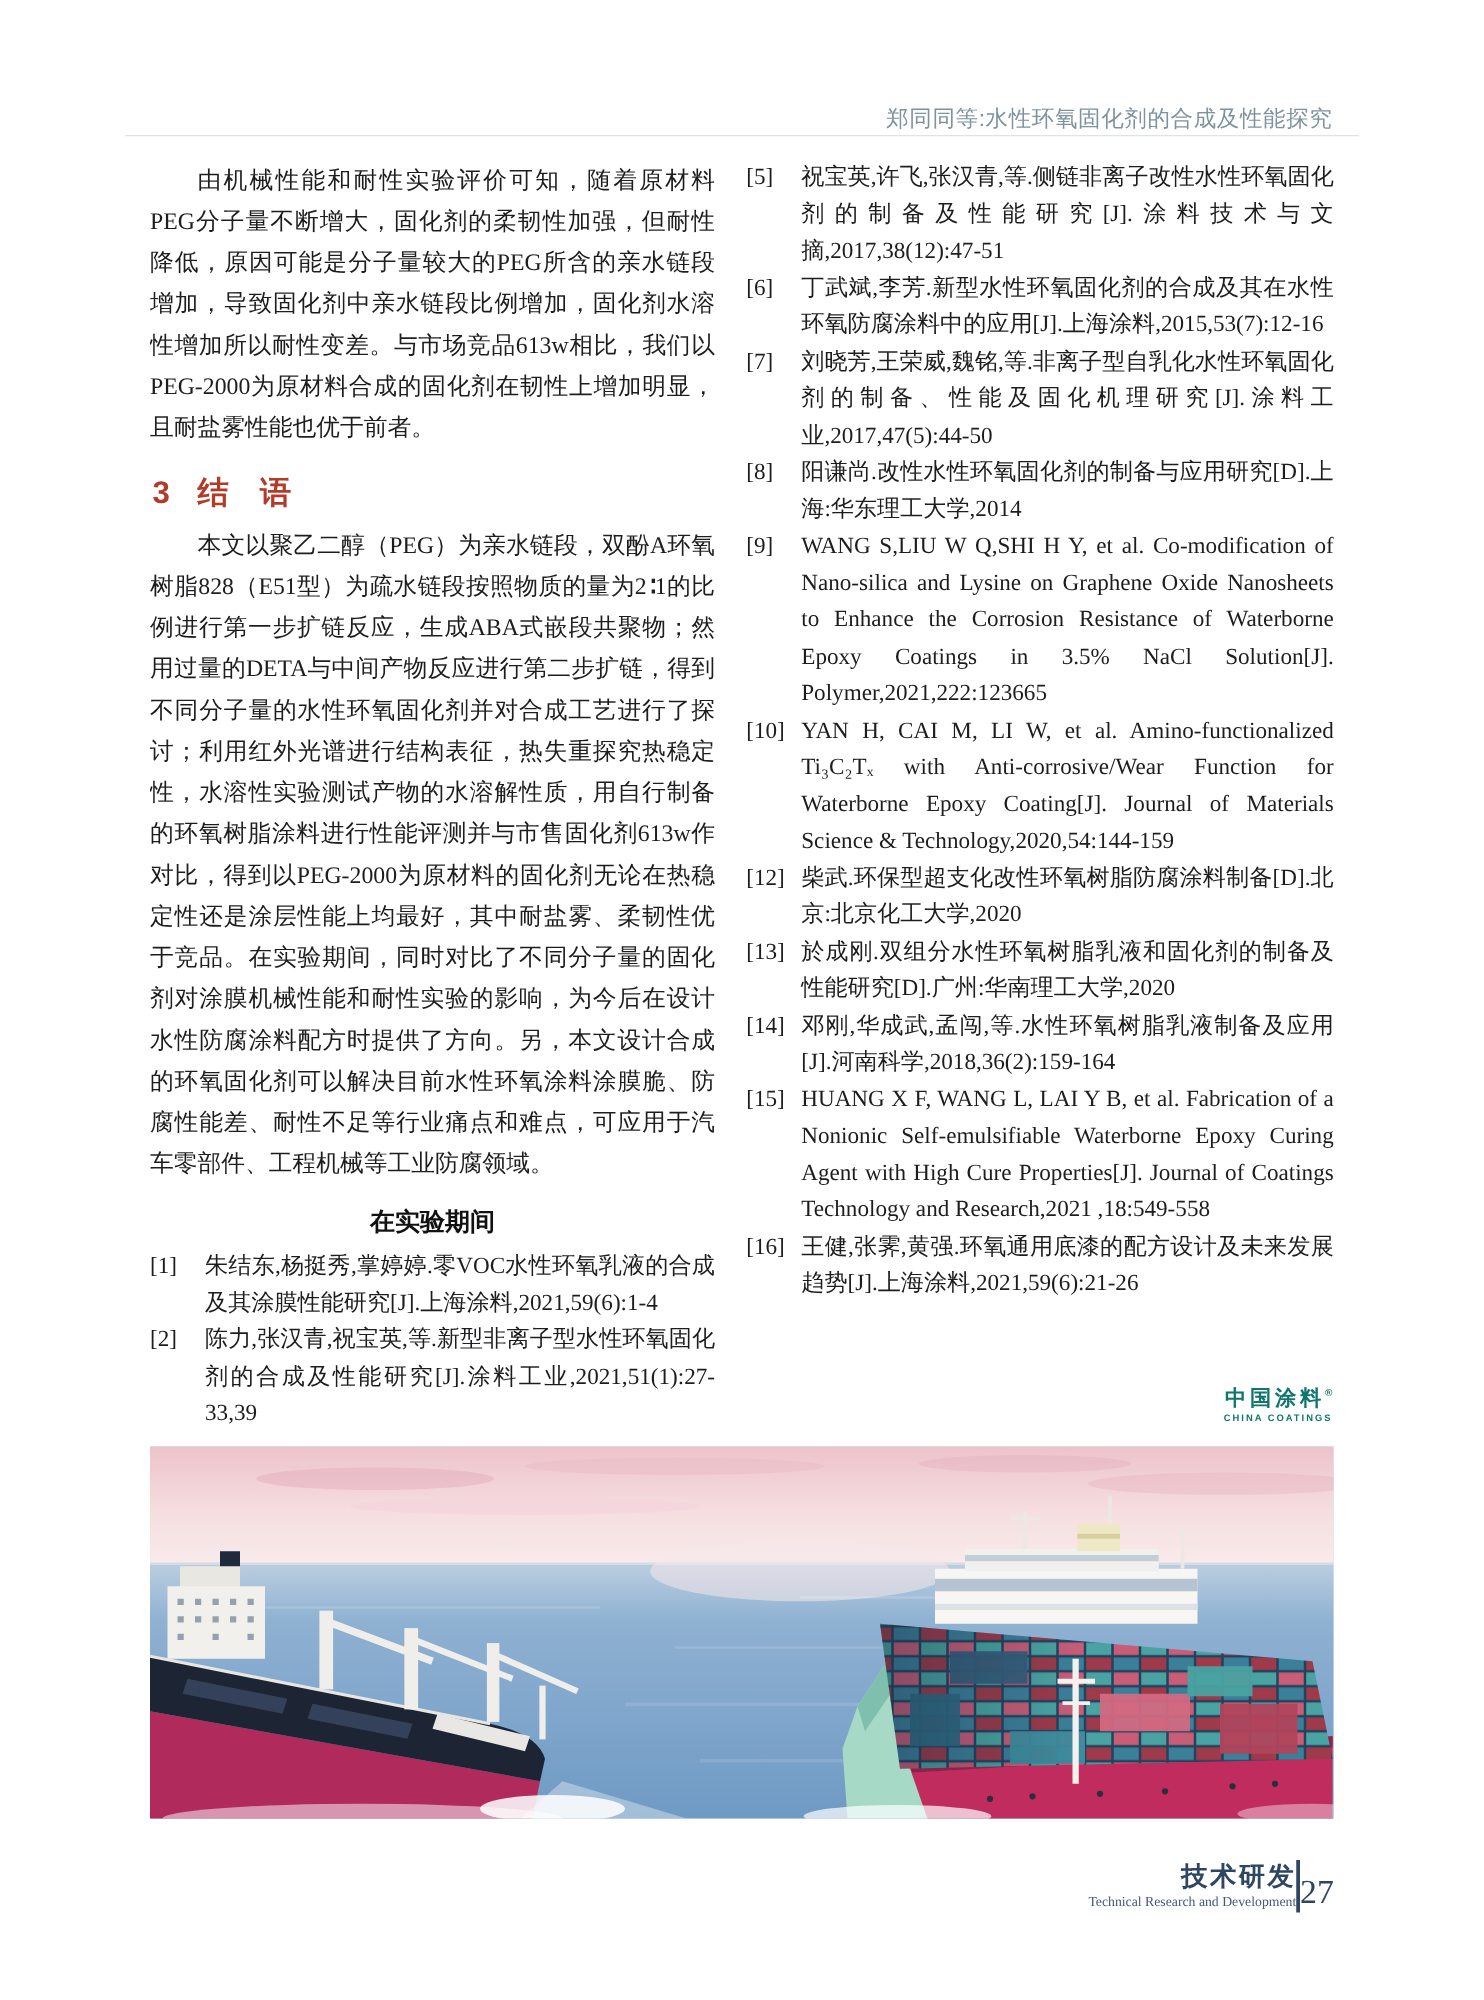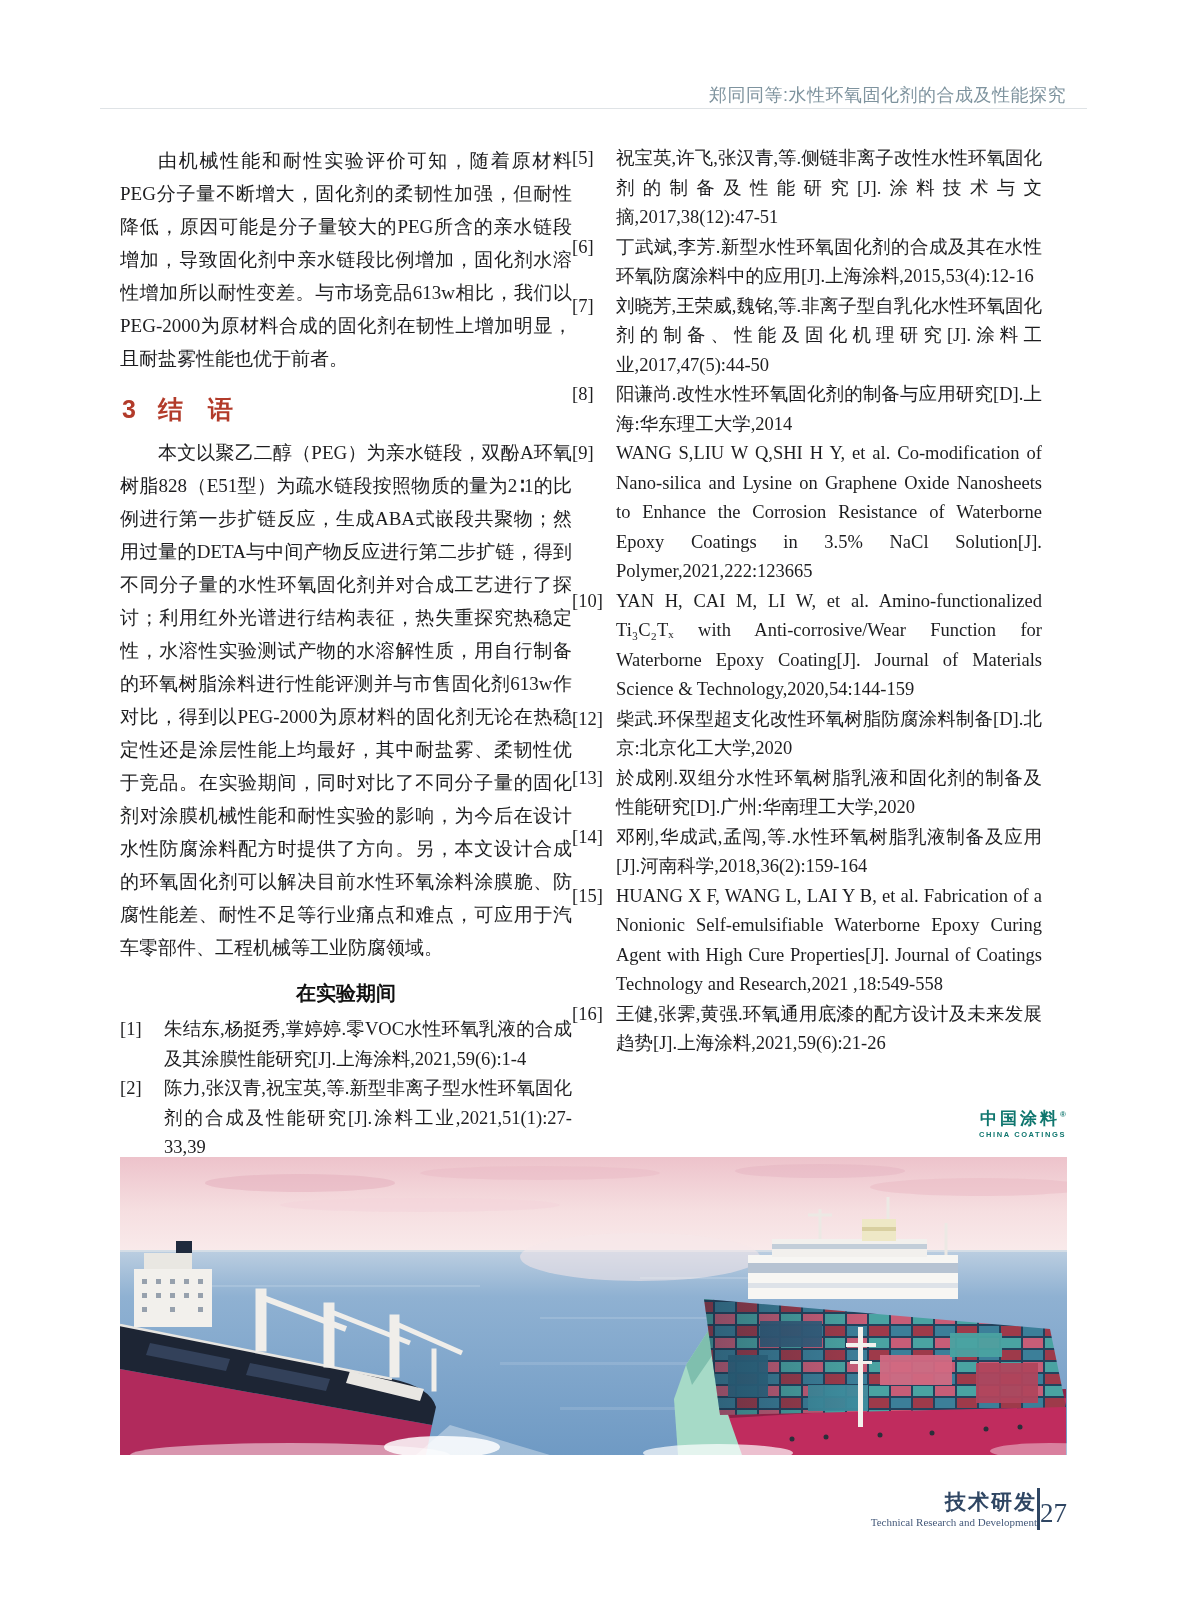--- a/index.html
+++ b/index.html
@@ -12,22 +12,22 @@
   .running-title {
     position:absolute; top:83px; right:121px;
     font-family:"Liberation Sans","DejaVu Sans",sans-serif;
     font-size:18px; color:#7e939e; letter-spacing:0.5px;
   }
   .header-rule {
     position:absolute; top:108px; left:100px; right:100px;
     height:1px; background:#dfe3e6;
   }
   .columns {
-    position:absolute; top:144px; left:120px; width:947px; height:1012px;
-    display:flex; overflow:hidden;
+    position:absolute; top:128px; left:120px; width:947px; height:1012px;
+    display:flex; gap:25px; overflow:hidden;
   }
   .col-left  { width:452px; }
   .col-right { width:470px; }
   p.body {
     margin:0; font-size:19px; line-height:33px;
     text-align:justify; text-indent:2em;
   }
   .p1 { margin-top:6px; }
   .section-heading {
     margin:18px 0 10px 2px;
@@ -100,21 +100,21 @@
 
     </div>
 
     <div class="col-right">
       <div class="ref">
         <span class="ref-id">[5]</span>
         <span class="ref-text">祝宝英,许飞,张汉青,等.侧链非离子改性水性环氧固化剂的制备及性能研究[J].涂料技术与文摘,2017,38(12):47-51</span>
       </div>
       <div class="ref">
         <span class="ref-id">[6]</span>
-        <span class="ref-text">丁武斌,李芳.新型水性环氧固化剂的合成及其在水性环氧防腐涂料中的应用[J].上海涂料,2015,53(4):12-16</span>
+        <span class="ref-text">丁武斌,李芳.新型水性环氧固化剂的合成及其在水性环氧防腐涂料中的应用[J].上海涂料,2015,53(7):12-16</span>
       </div>
       <div class="ref">
         <span class="ref-id">[7]</span>
         <span class="ref-text">刘晓芳,王荣威,魏铭,等.非离子型自乳化水性环氧固化剂的制备、性能及固化机理研究[J].涂料工业,2017,47(5):44-50</span>
       </div>
       <div class="ref">
         <span class="ref-id">[8]</span>
         <span class="ref-text">阳谦尚.改性水性环氧固化剂的制备与应用研究[D].上海:华东理工大学,2014</span>
       </div>
       <div class="ref">

